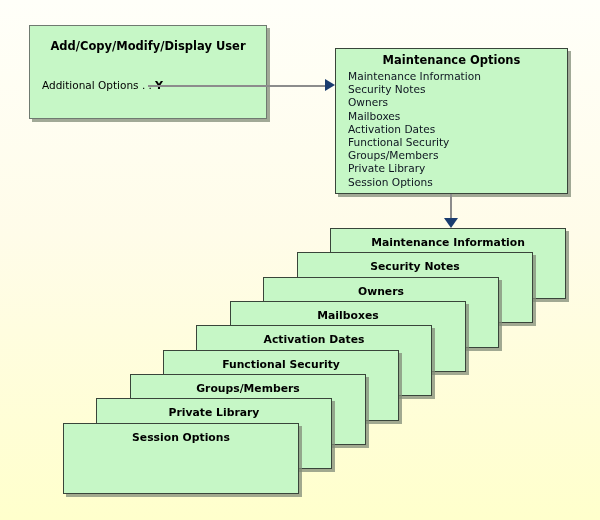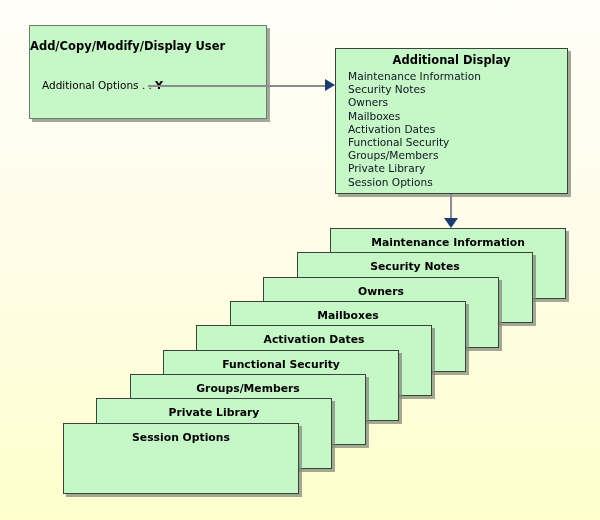--- a/index.html
+++ b/index.html
@@ -18,21 +18,21 @@
     background:#c6f7c6;
     border:1px solid #39453a;
     box-shadow:3px 3px 0 rgba(130,140,120,0.75);
     box-sizing:border-box;
   }
   .main-box{
     left:29px;top:25px;width:238px;height:94px;
     border-color:#6f7a70;
   }
   .main-box .box-title{
-    display:block;text-align:left;
+    display:block;text-align:center;
     padding-top:13px;font-weight:bold;font-size:11.5px;letter-spacing:0;
   }
   .main-box .field-row{
     position:absolute;left:12px;top:53px;font-size:10.5px;white-space:nowrap;
   }
   .main-box .field-value{font-weight:bold;font-size:11px;margin-left:3px;}
 
   .options-box{
     left:335px;top:48px;width:233px;height:146px;
   }
@@ -80,21 +80,21 @@
     <span class="box-title">Add/Copy/Modify/Display User</span>
     <span class="field-row">
       <span>Additional Options . .</span><span class="field-value">Y</span>
     </span>
   </div>
 
   <div class="hline"></div>
   <div class="arrow-right"></div>
 
   <div class="gbox options-box">
-    <span class="box-title">Additional Display</span>
+    <span class="box-title">Maintenance Options</span>
     <ul class="options-list">
       <li>Maintenance Information</li>
       <li>Security Notes</li>
       <li>Owners</li>
       <li>Mailboxes</li>
       <li>Activation Dates</li>
       <li>Functional Security</li>
       <li>Groups/Members</li>
       <li>Private Library</li>
       <li>Session Options</li>

